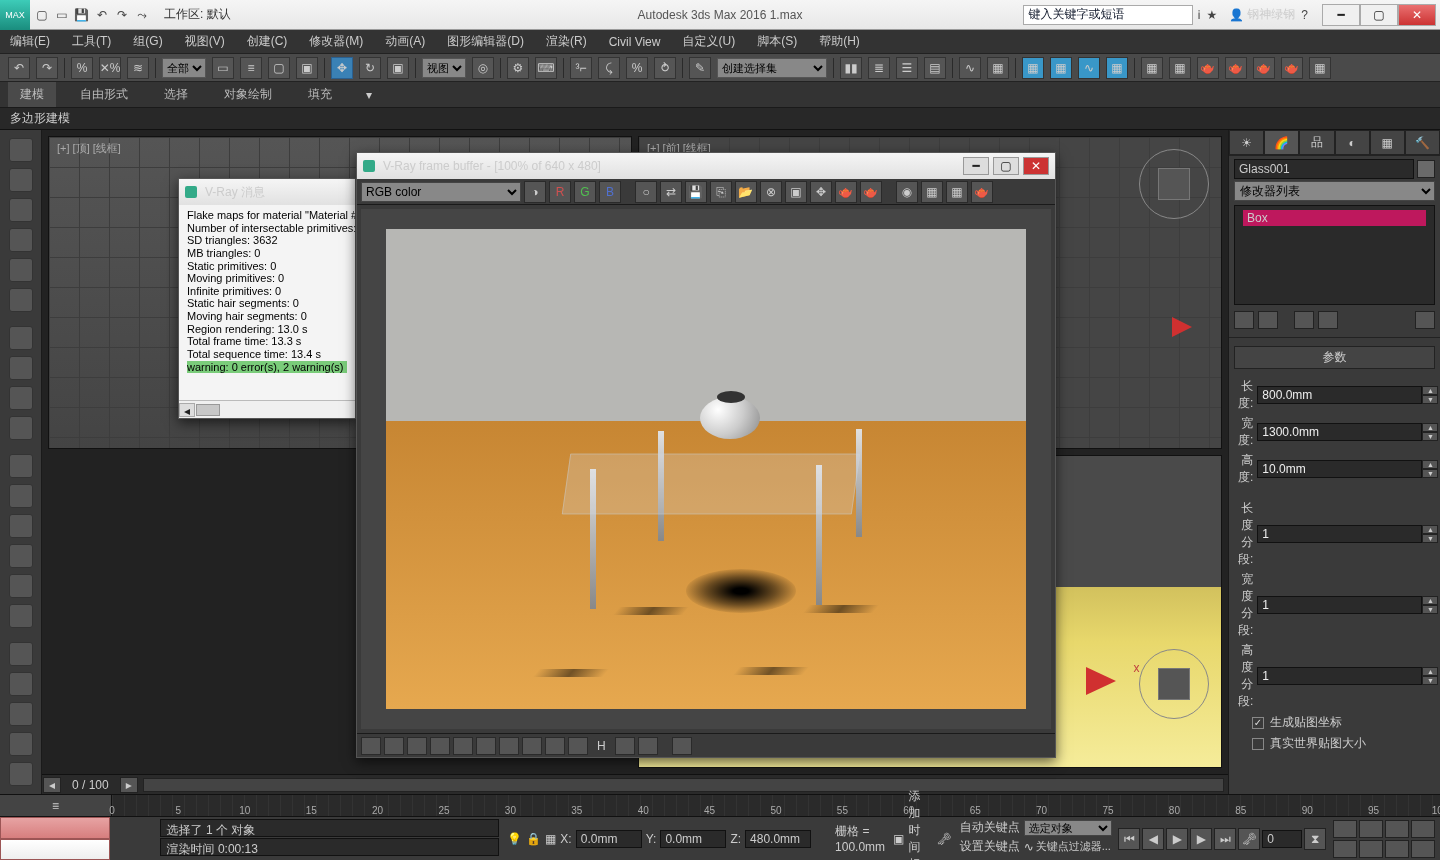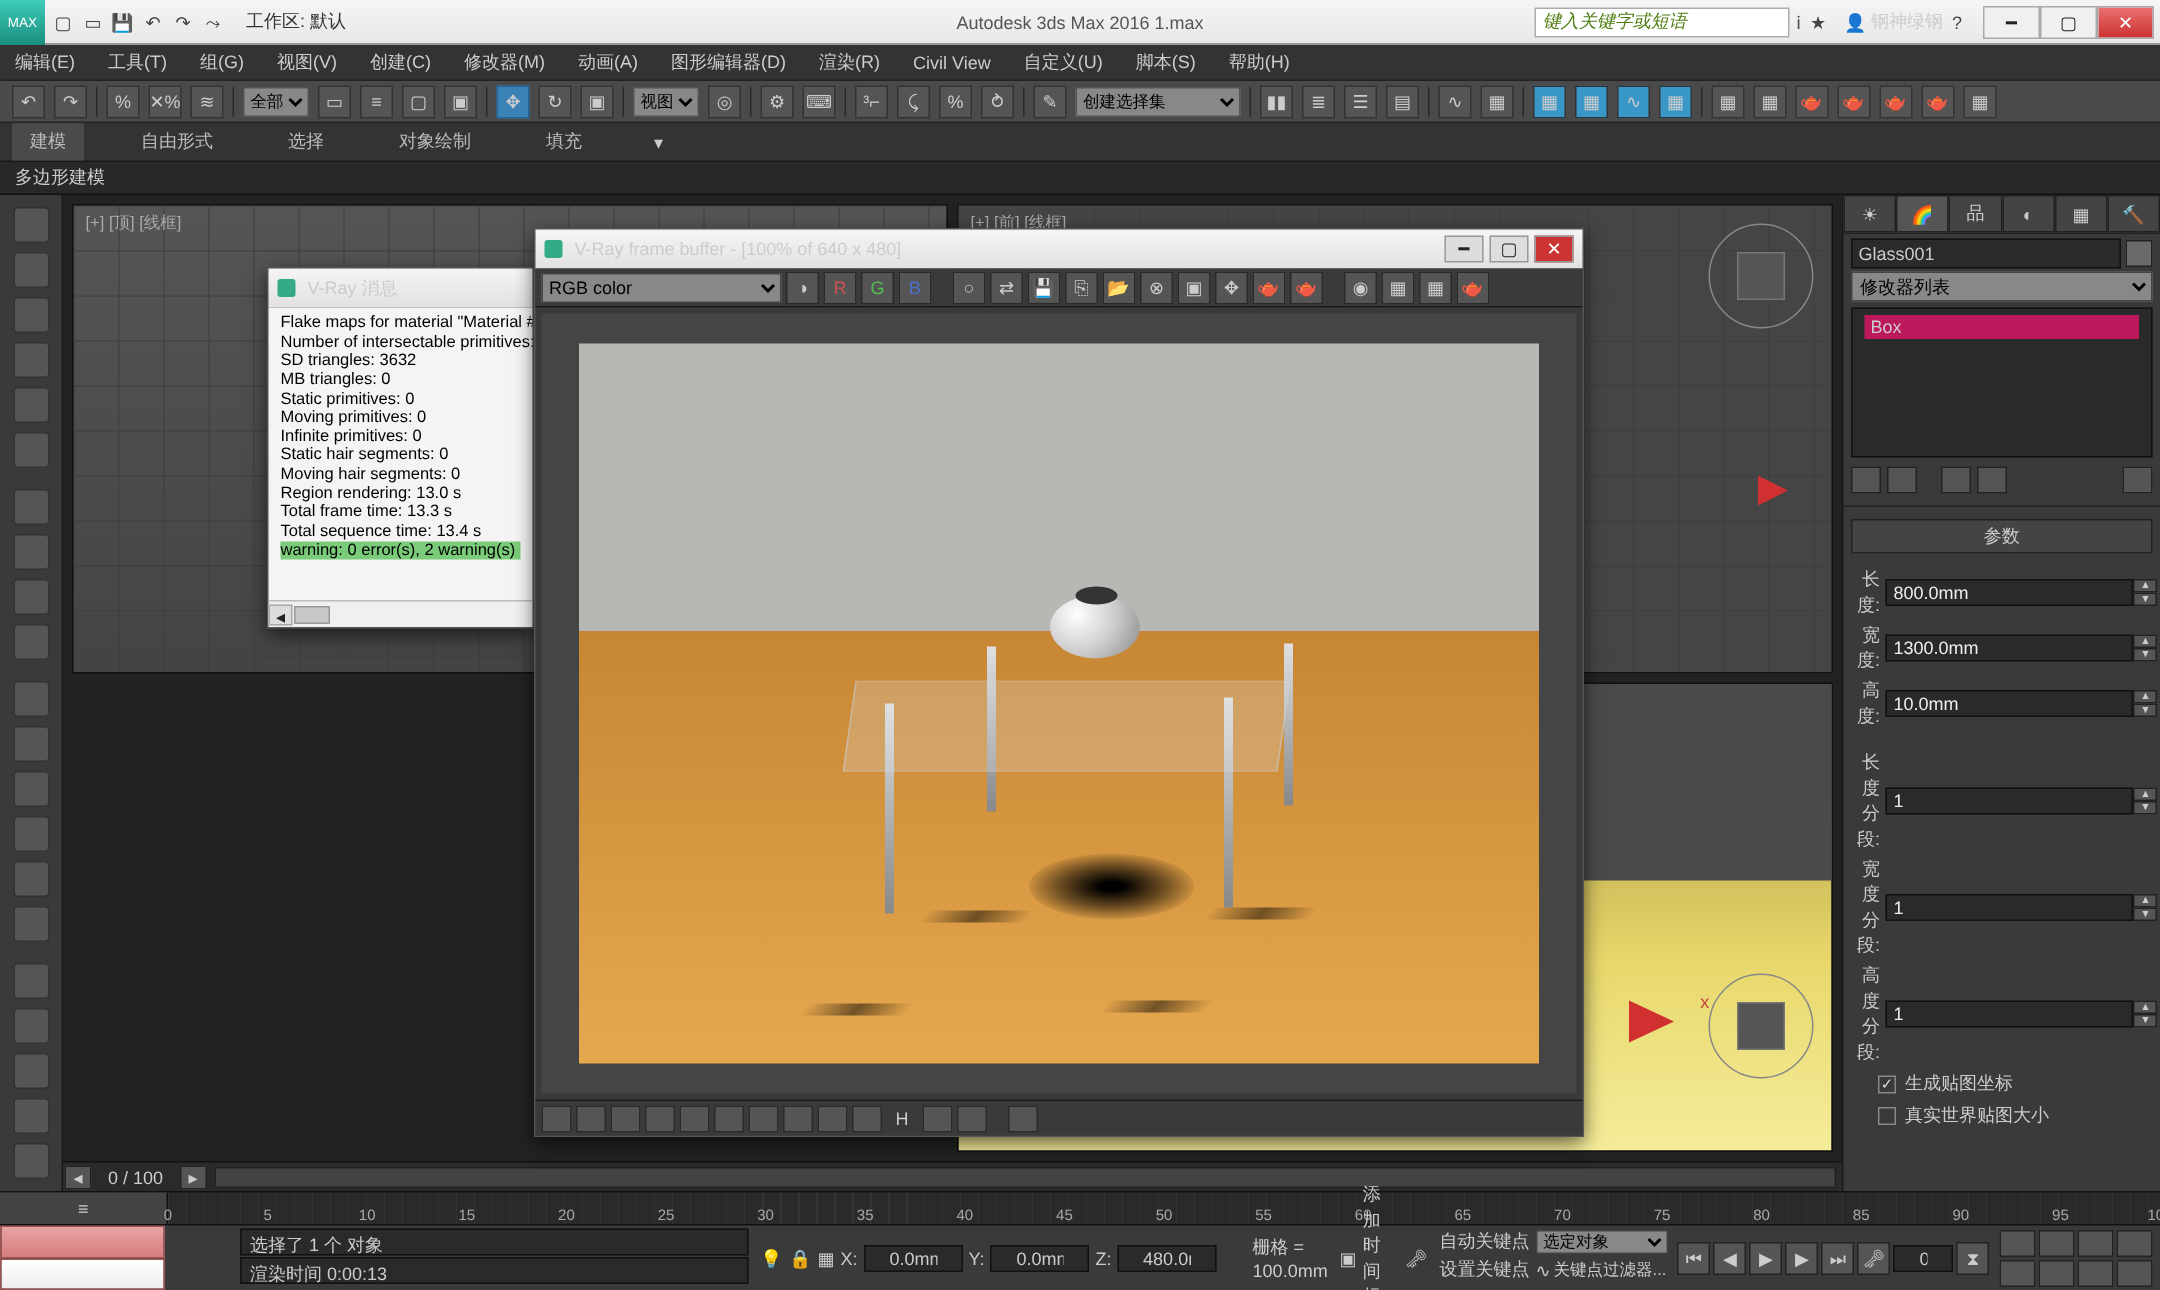--- a/index.html
+++ b/index.html
@@ -5,40 +5,40 @@
 * { margin: 0; padding: 0; box-sizing: border-box; font-family: "Microsoft YaHei", Arial, sans-serif; font-size: 12px; color: #ccc; user-select: none; }
 body { width: 1440px; height: 860px; background: #3a3a3a; overflow: hidden; position: relative; }
 
 
 .titlebar { height: 30px; background: linear-gradient(#f5f5f5, #e8e8e8); display: flex; align-items: center; border-bottom: 1px solid #9b9b9b; }
 .titlebar .logo { width: 30px; height: 30px; background: linear-gradient(#3dccb8, #1a8d7e); display: flex; align-items: center; justify-content: center; color: #fff; font-size: 9px; }
 .qat { display: flex; padding-left: 4px; gap: 4px; align-items: center; }
 .qat .btn { width: 16px; height: 16px; color: #444; display: flex; align-items: center; justify-content: center; }
 .workspace-label { margin-left: 10px; color: #333; }
 .app-title { position: absolute; left: 50%; transform: translateX(-50%); color: #555; }
-.search-box { margin-left: auto; width: 170px; height: 20px; background: #fff; border: 1px solid #aaa; color: #4d7c0f; padding: 0 4px; font-style: italic; display:flex; align-items:center; }
+.search-box { margin-left: auto; width: 170px; height: 20px; background: #fff; border: 1px solid #aaa; color: #0f172a; padding: 0 4px; display:flex; align-items:center; }
 .title-right { display: flex; align-items: center; gap: 6px; padding: 0 4px; }
 .user-label { color: #333; display: flex; align-items: center; gap: 3px; margin-left: 6px; }
 .win-controls { display: flex; margin-left: 8px; }
 .win-controls .wbtn { width: 38px; height: 22px; background: #f0f0f0; border: 1px solid #aaa; display: flex; align-items: center; justify-content: center; color: #222; }
 .win-controls .wbtn.close { background: linear-gradient(#ea7070, #c33); color: #fff; }
 
 
 .menubar { height: 24px; background: #333; display: flex; align-items: center; padding: 0 10px; gap: 22px; border-bottom: 1px solid #222; }
 .menubar span { color: #ccc; }
 
 
 .maintoolbar { height: 28px; background: #4a4a4a; display: flex; align-items: center; padding: 0 8px; gap: 6px; border-bottom: 1px solid #222; }
 .tbtn { width: 22px; height: 22px; background: #555; border: 1px solid #333; display: flex; align-items: center; justify-content: center; color: #ccc; }
 .tbtn.active { background: #3a81b5; border-color: #2a6090; }
 .tsep { width: 1px; height: 20px; background: #2a2a2a; }
 .maintoolbar select { background: #888; color: #000; border: 1px solid #555; height: 20px; font-size: 11px; }
 
 
-.ribbon { height: 26px; background: #333; display: flex; align-items: center; padding: 0 8px; gap: 26px; border-bottom: 1px solid #1a1a1a; }
+.ribbon { height: 26px; background: #333; display: flex; align-items: center; padding: 0 8px; gap: 12px; border-bottom: 1px solid #1a1a1a; }
 .ribbon .tab { color: #bbb; padding: 4px 12px; }
 .ribbon .tab.active { background: #4a4a4a; }
 .subribbon { height: 22px; background: #282828; border-bottom: 1px solid #111; padding: 0 10px; display:flex; align-items:center; color: #bbb; }
 
 
 .workspace { position: absolute; top: 130px; bottom: 66px; left: 0; right: 212px; background: #222; }
 .left-tool-col { position: absolute; left: 0; top: 0; bottom: 0; width: 42px; background: #3a3a3a; border-right: 1px solid #1a1a1a; display:flex; flex-direction:column; gap: 6px; padding: 8px 8px; align-items:center; overflow:hidden; }
 .left-tool-col .ic { width: 24px; height: 24px; background: #555; border: 1px solid #333; border-radius: 3px; flex-shrink: 0; }
 .viewports { position: absolute; left: 42px; right: 0; top: 0; bottom: 20px; }
 .viewlabel { position: absolute; top: 4px; left: 8px; color: #aaa; font-size: 11px; }
@@ -80,21 +80,21 @@
 
 .trackbar { position:absolute; left:0; right:0; bottom:44px; height:22px; background:#2a2a2a; border-top:1px solid #111; display:flex; align-items:center; }
 .trackbar .ruler { flex:1; position:relative; height:100%; background:repeating-linear-gradient(90deg,#333 0,#333 1px,transparent 1px,transparent 12px); display:flex; align-items:flex-end; }
 .tick { position:absolute; bottom:0; color:#aaa; font-size:10px; transform:translateX(-50%); }
 .statusbar { position:absolute; left:0; right:0; bottom:0; height:44px; background:#3a3a3a; border-top:1px solid #111; display:flex; }
 .status-left { width:112px; display:flex; flex-direction:column; }
 .pinkbtn { flex:1; background:linear-gradient(#e7a3a3,#d77e7e); border:1px solid #9c5555; }
 .status-msgs { width:400px; display:flex; flex-direction:column; gap:1px; padding:2px; }
 .status-msgs .line { background:#2a2a2a; border:1px solid #111; padding:2px 6px; height:18px; color:#ccc;margin-left:48px; }
 .coords-sec { flex:1; display:flex; align-items:center; gap:4px; padding:0 6px; }
-.coord-in { width:66px; background:#2a2a2a; border:1px solid #111; padding:1px 16px; color:#ccc; }
+.coord-in { width:66px; background:#2a2a2a; border:1px solid #111; padding:1px 4px; color:#ccc; }
 .anim-sec { width:160px; display:flex; flex-direction:column; padding:2px; gap:2px; }
 .anim-sec .row { display:flex; gap:2px; align-items:center; }
 .anim-sec select { flex:1; background:#888; border:1px solid #444; color:#000; font-size:11px; }
 .play-sec { display:flex; align-items:center; gap:2px; padding:0 4px; }
 .play-sec .pb { width:22px; height:22px; background:#555; border:1px solid #222; display:flex;align-items:center;justify-content:center; }
 .view-nav { width:112px; display:flex; flex-wrap:wrap; padding:2px; }
 .view-nav .vn { width:24px; height:18px; background:#555; border:1px solid #222; margin:1px; }
 
 
 .vray-win { position: absolute; background: #3a3a3a; border: 1px solid #555; box-shadow: 0 4px 12px rgba(0,0,0,0.6); }

